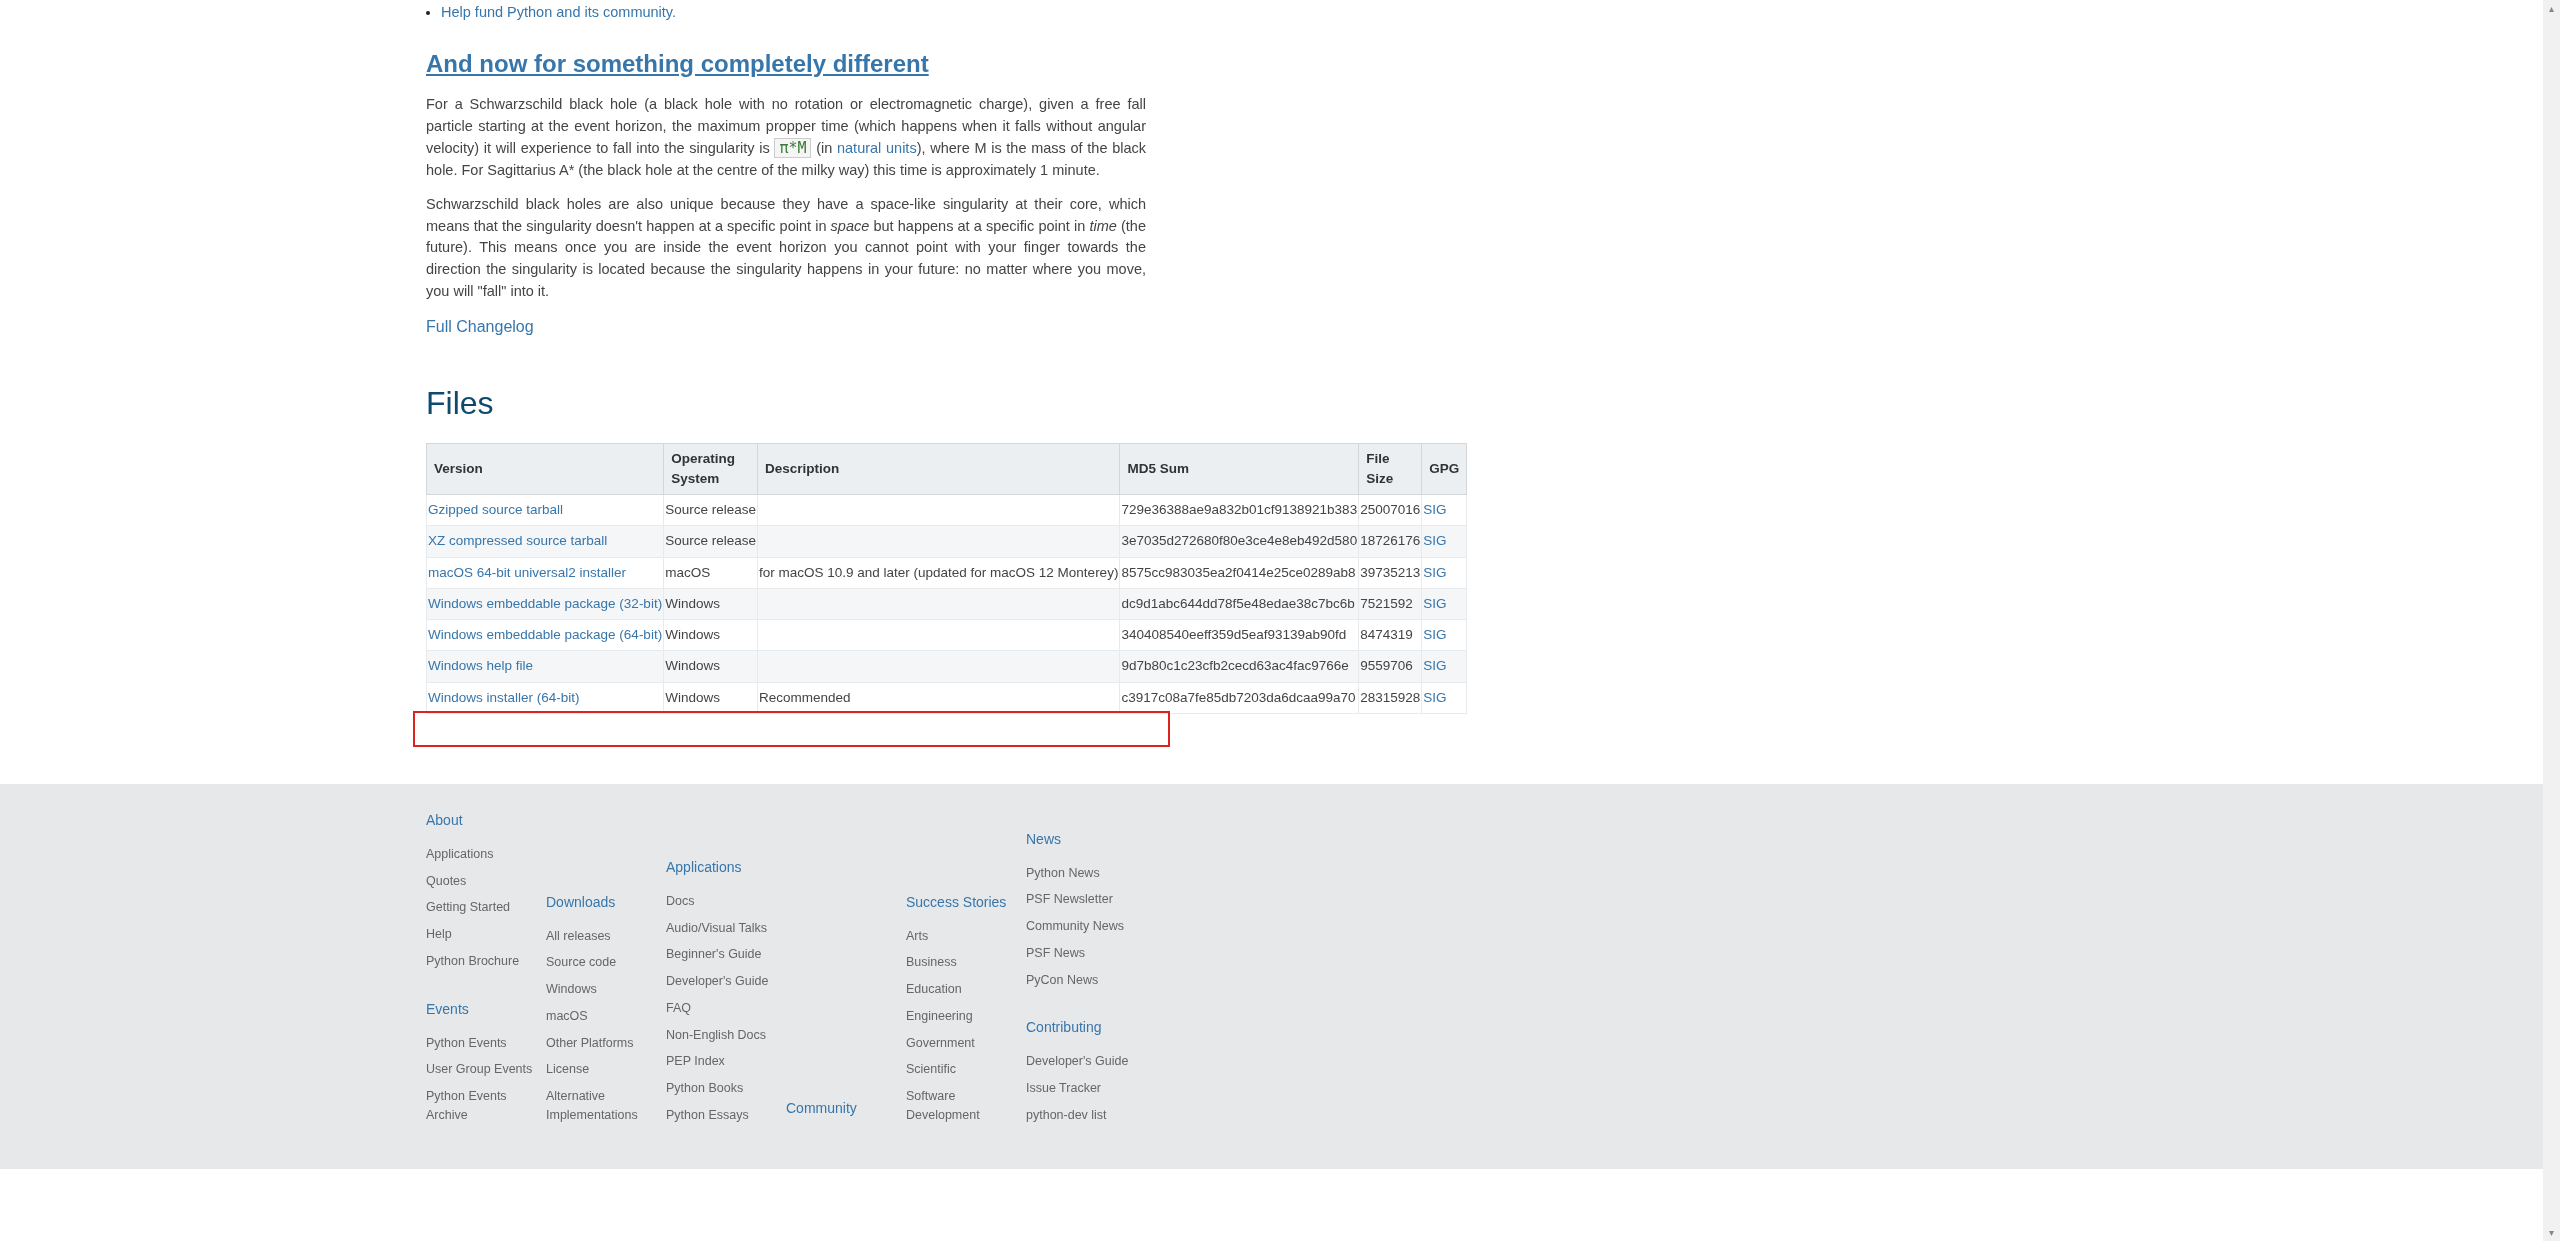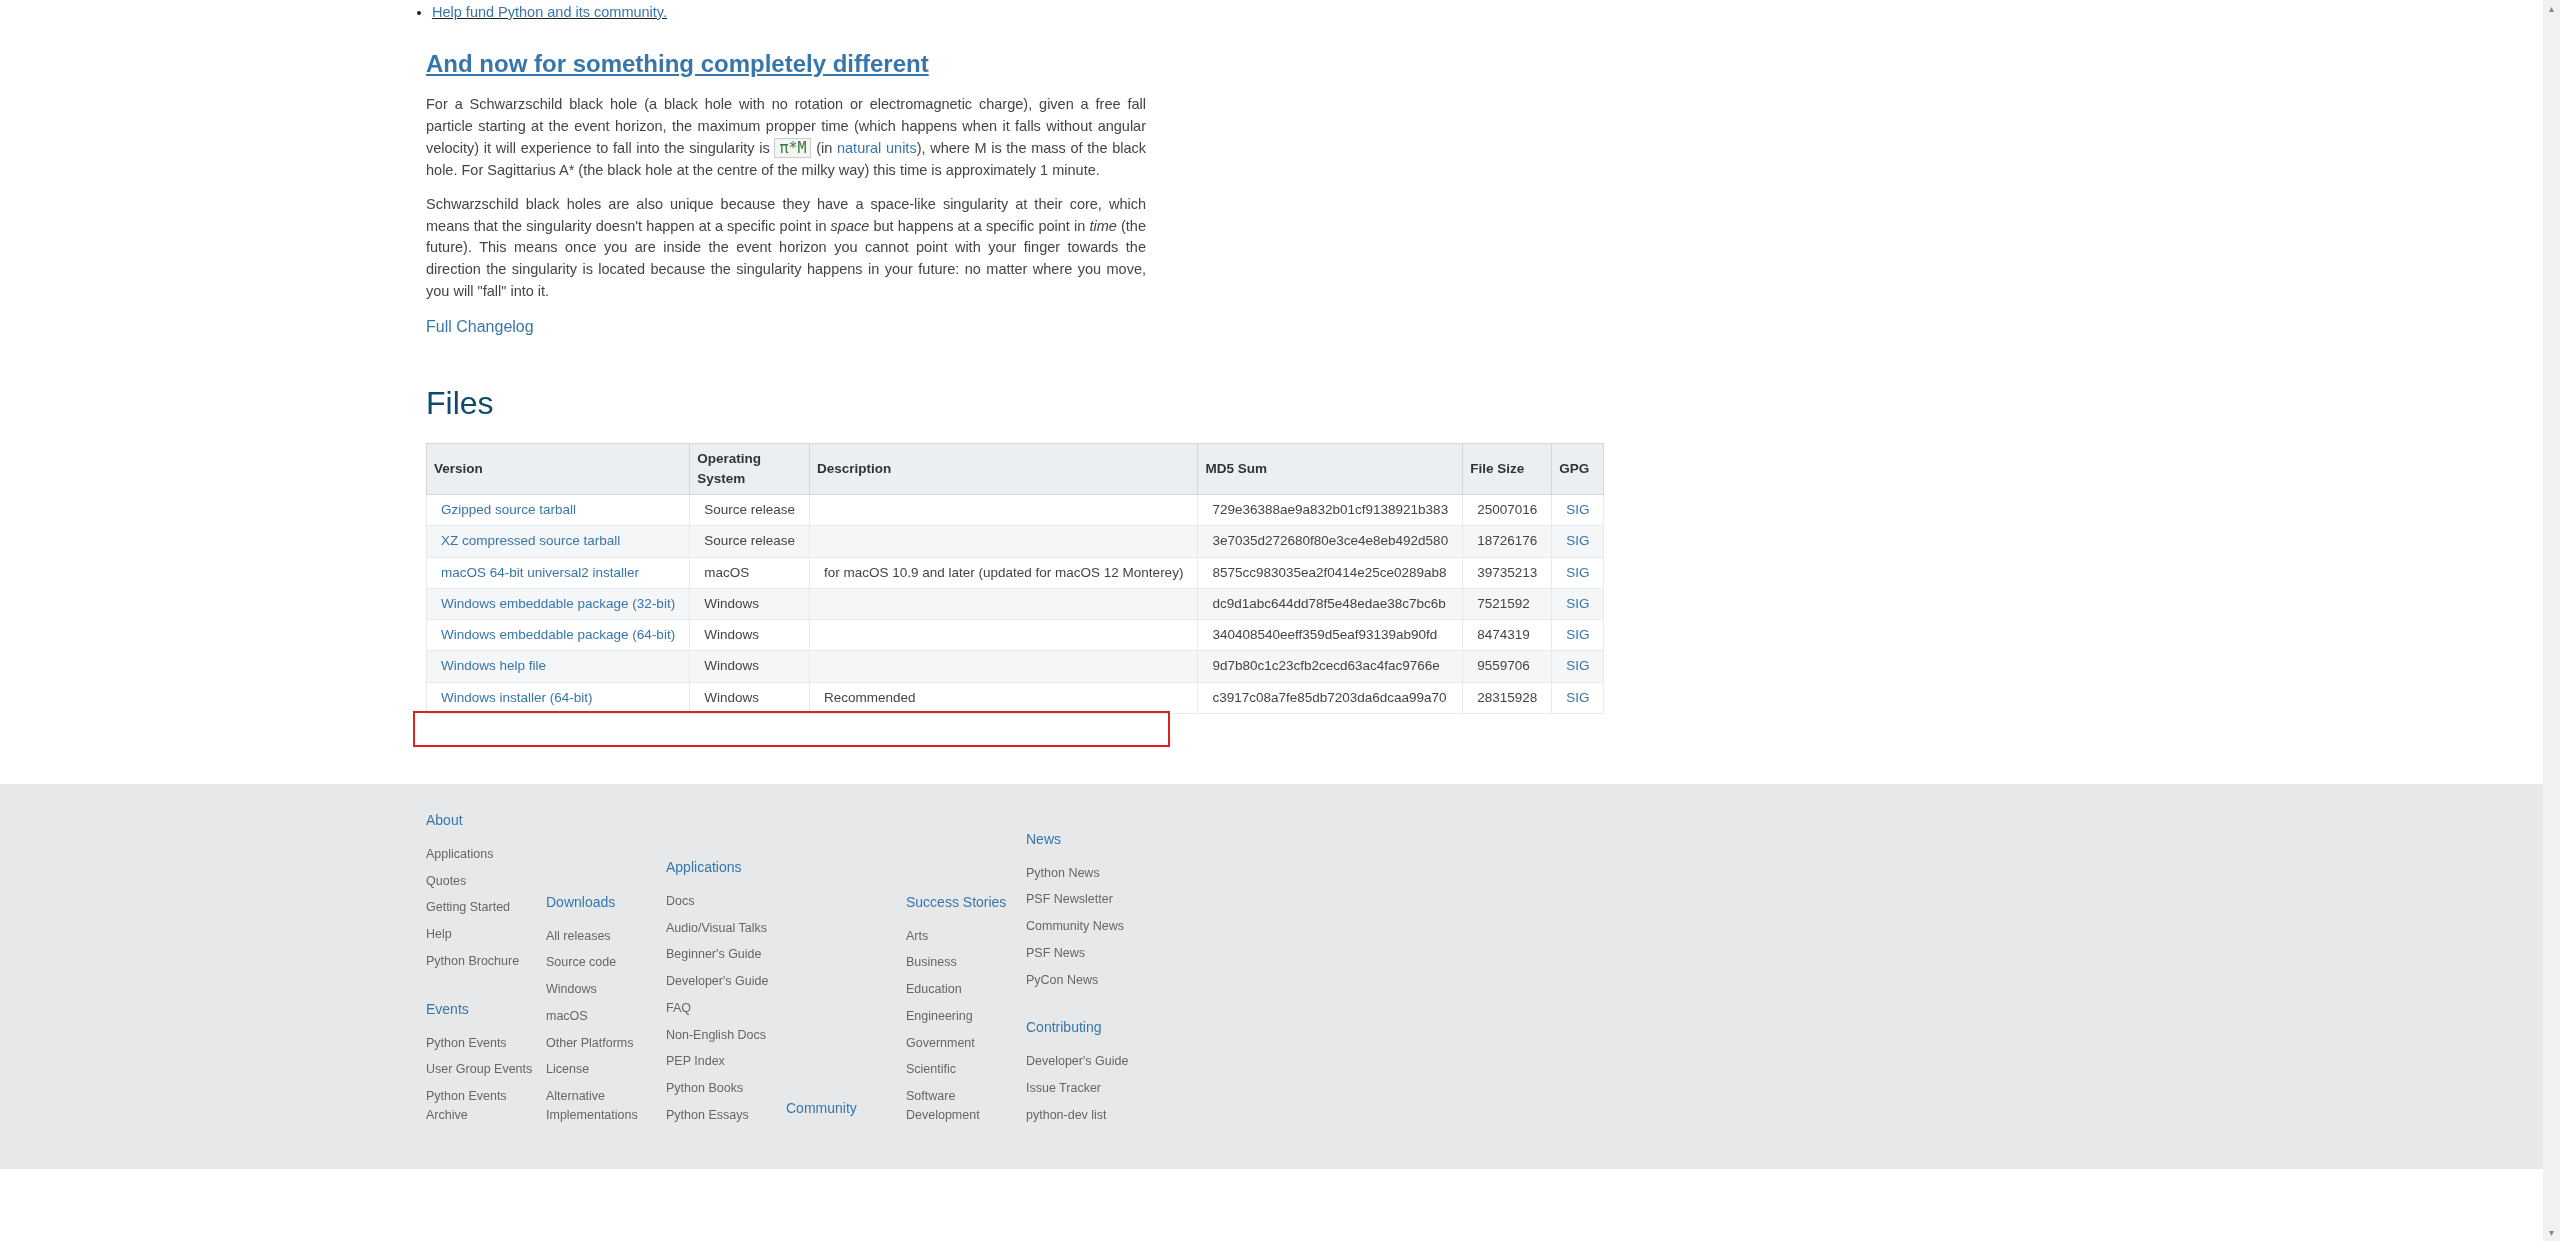--- a/index.html
+++ b/index.html
@@ -13,21 +13,21 @@
   .page {
     width: 2560px;
     min-height: 1241px;
     position: relative;
   }
   .content {
     width: 720px;
     margin-left: 426px;
     padding-top: 2px;
   }
-  ul.bullets { list-style: disc; margin-left: 6px; text-decoration: underline; }
+  ul.bullets { list-style: disc; margin-left: 15px; }
   ul.bullets li { font-size: 14.5px; color: #222; }
   .link { color: #3776ab; text-decoration: none; cursor: pointer; }
   h2.section-heading {
     color: #3776ab;
     font-size: 24px;
     font-weight: 700;
     margin-top: 22px;
     margin-bottom: 12px;
     text-decoration: underline;
   }
@@ -62,21 +62,21 @@
   table.files th {
     text-align: left;
     background: #eceff1;
     border: 1px solid #d4d7d9;
     padding: 5px 7px;
     font-weight: 600;
     color: #333;
   }
   table.files td {
     border: 1px solid #e8ebee;
-    padding: 5px 14px;
+    padding: 5px 1px;
     white-space: nowrap;
   }
   table.files tbody tr:nth-child(even) td { background: #f4f6f8; }
   table.files td a { color: #3776ab; text-decoration: none; }
   
   .red-outline {
     position: absolute;
     border: 2px solid #d22;
     pointer-events: none;
   }

